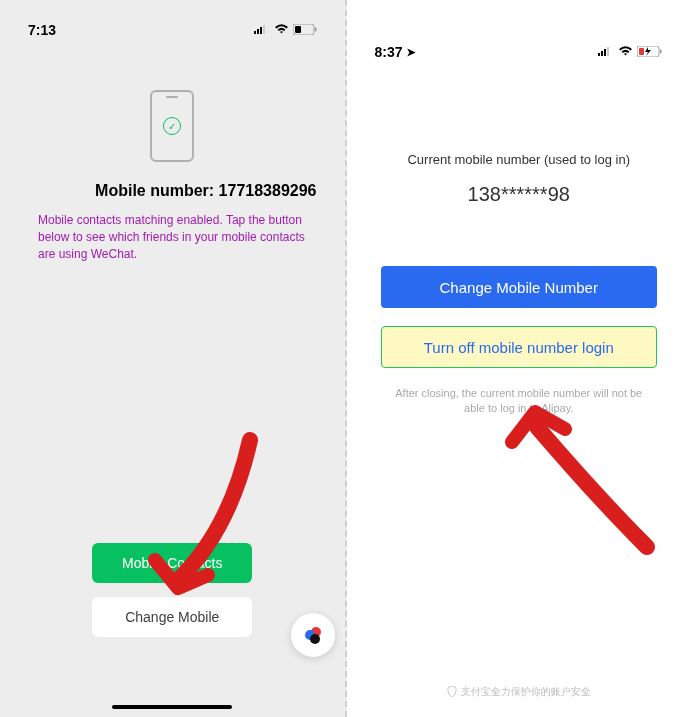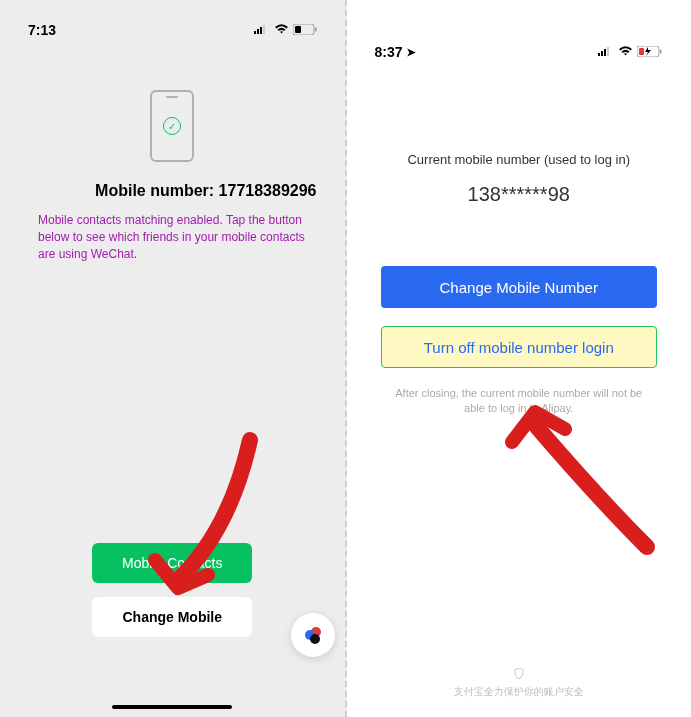--- a/index.html
+++ b/index.html
@@ -128,22 +128,21 @@
       justify-content: center;
       cursor: pointer;
       border: none;
     }
     .btn-green {
       background: #07c160;
       color: #fff;
     }
     .btn-white {
       background: #fff;
-      color: #000000;
-      font-weight: bold;
+      color: #404040;
     }
     .home-indicator {
       position: absolute;
       bottom: 8px;
       left: 50%;
       transform: translateX(-50%);
       width: 120px;
       height: 4px;
       background: #000;
       border-radius: 2px;
@@ -210,21 +209,20 @@
       bottom: 40px;
       left: 0;
       right: 0;
       text-align: center;
       font-size: 10px;
       color: #bbb;
       display: flex;
       align-items: center;
       justify-content: center;
       gap: 4px;
-      flex-direction: column;
     }
     
     .arrow {
       position: absolute;
       pointer-events: none;
     }
   </style>
 </head>
 <body>
 

